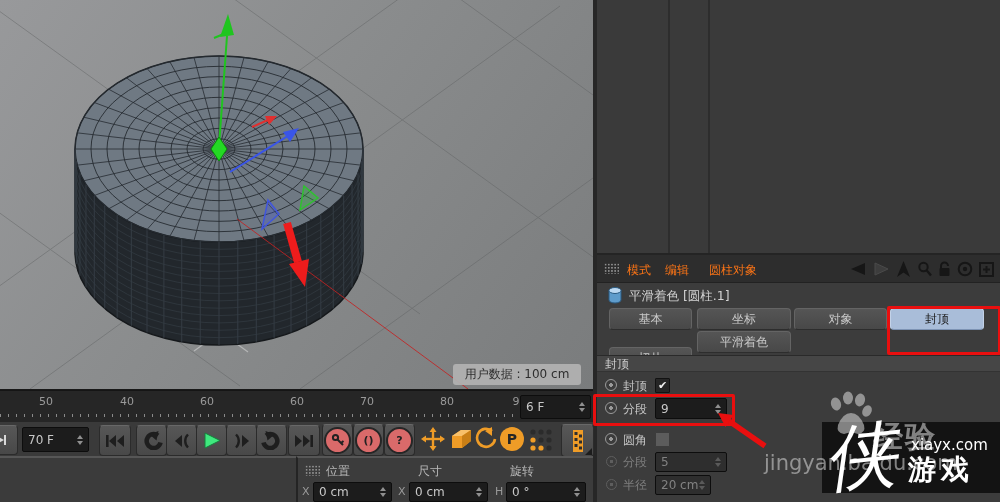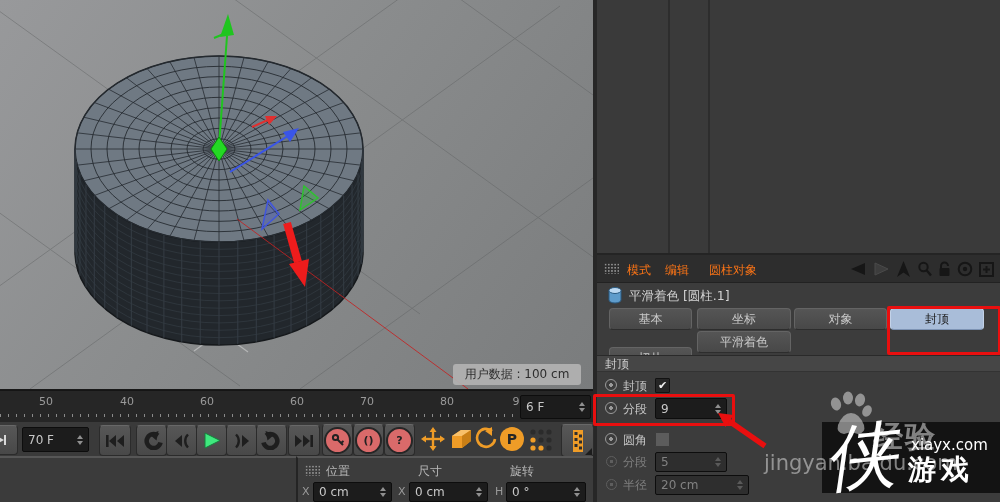--- a/index.html
+++ b/index.html
@@ -291,21 +291,21 @@
     <div class="fld dim" style="left:58px;top:197px;width:72px;height:20px">
       <span>5</span>
       <span class="sp">
           <span class="tri-u"></span>
           <span class="tri-d"></span>
         </span>
     </div>
 
     <span class="circ dim" style="position:absolute;left:9px;top:224px"></span>
     <span class="attr-label dim" style="position:absolute;left:26px;top:222px">半径</span>
-    <div class="fld dim" style="left:58px;top:220px;width:94px;height:20px">
+    <div class="fld dim" style="left:58px;top:220px;width:56px;height:20px">
       <span>20 cm</span>
       <span class="sp">
           <span class="tri-u"></span>
           <span class="tri-d"></span>
         </span>
     </div>
   </div>
 
   <div class="ruler">
     <span class="rlabel" style="left:46px">50</span>

